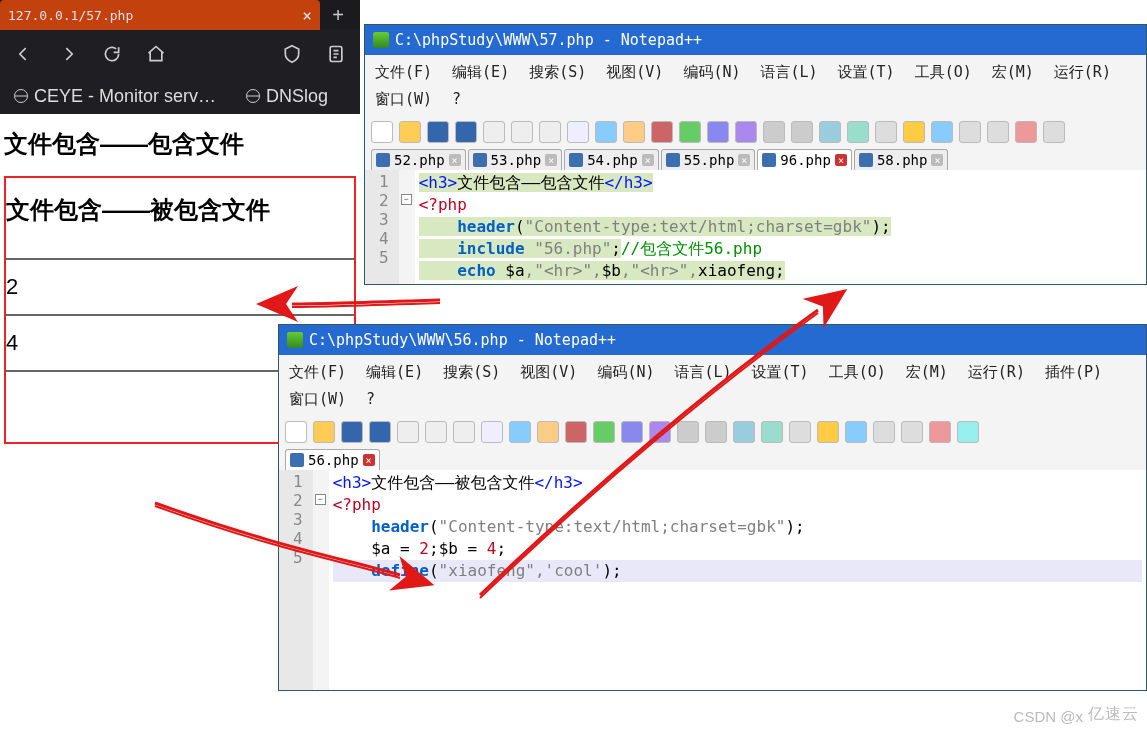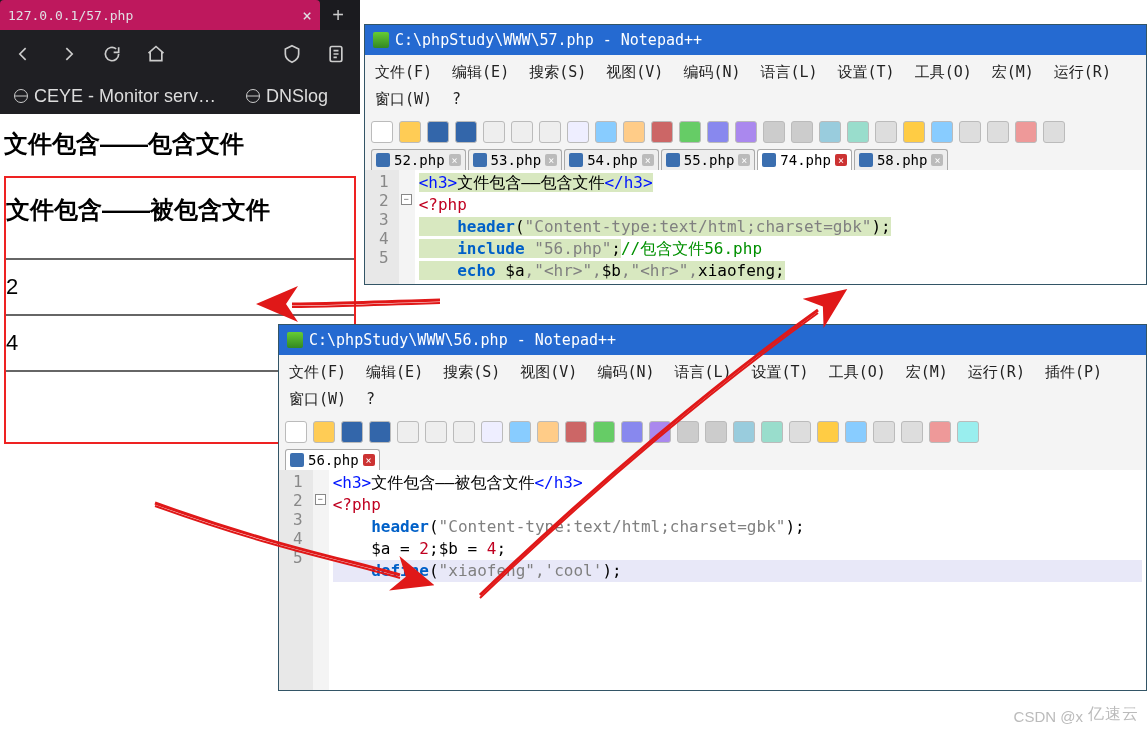--- a/index.html
+++ b/index.html
@@ -1,21 +1,21 @@
 <!DOCTYPE html>
 <html><head>
 <meta charset="utf-8">
 <style>
   * { box-sizing: border-box; margin: 0; padding: 0; }
   body { font-family: "Microsoft YaHei", Arial, sans-serif; background: #fff; width: 1147px; height: 731px; position: relative; overflow: hidden; }
 
   
   .browser { position: absolute; left: 0; top: 0; width: 360px; height: 731px; background: #fff; }
   .ff-tabbar { background: #1b1b1f; height: 30px; display: flex; align-items: stretch; }
-  .ff-tab { background: #be185d; color: #e0e0e5; font: 13px Consolas, monospace; display: flex; align-items: center; padding: 0 8px; width: 320px; position: relative; border-top-left-radius: 4px; border-top-right-radius: 4px; }
+  .ff-tab { background: #c2410c; color: #e0e0e5; font: 13px Consolas, monospace; display: flex; align-items: center; padding: 0 8px; width: 320px; position: relative; border-top-left-radius: 4px; border-top-right-radius: 4px; }
   .ff-tab .close { position: absolute; right: 8px; font-size: 16px; }
   .ff-newtab { color: #ccc; display: flex; align-items: center; justify-content: center; width: 36px; font-size: 20px; }
   .ff-toolbar { background: #1f1f23; height: 48px; display: flex; align-items: center; gap: 24px; padding: 0 14px; color: #ddd; }
   .ff-icn { width: 20px; height: 20px; display: flex; align-items: center; justify-content: center; color: #ccc; }
   .ff-icn svg { width: 20px; height: 20px; stroke: #ccc; fill: none; stroke-width: 2; }
   .ff-bookmarks { background: #1f1f23; height: 36px; display: flex; align-items: center; gap: 30px; padding: 0 14px; color: #ddd; font-size: 18px; }
   .bm-item { display: flex; align-items: center; gap: 6px; }
   .globe { width: 14px; height: 14px; border: 1.5px solid #ccc; border-radius: 50%; position: relative; }
   .globe::after { content: ""; position: absolute; left: 0; right: 0; top: 50%; border-top: 1.5px solid #ccc; transform: translateY(-50%); }
 
@@ -189,21 +189,21 @@
         <span>54.php</span>
         <span class="tabx">×</span>
       </div>
     <div class="ftab">
         <span class="diskicn"></span>
         <span>55.php</span>
         <span class="tabx">×</span>
       </div>
     <div class="ftab active">
         <span class="diskicn"></span>
-        <span>74.php</span>
+        <span>96.php</span>
         <span class="tabx" style="background:#c33">×</span>
       </div>
     <div class="ftab">
         <span class="diskicn"></span>
         <span>58.php</span>
         <span class="tabx">×</span>
       </div>
   </div>
   <div class="editor">
     <div class="gutter">

